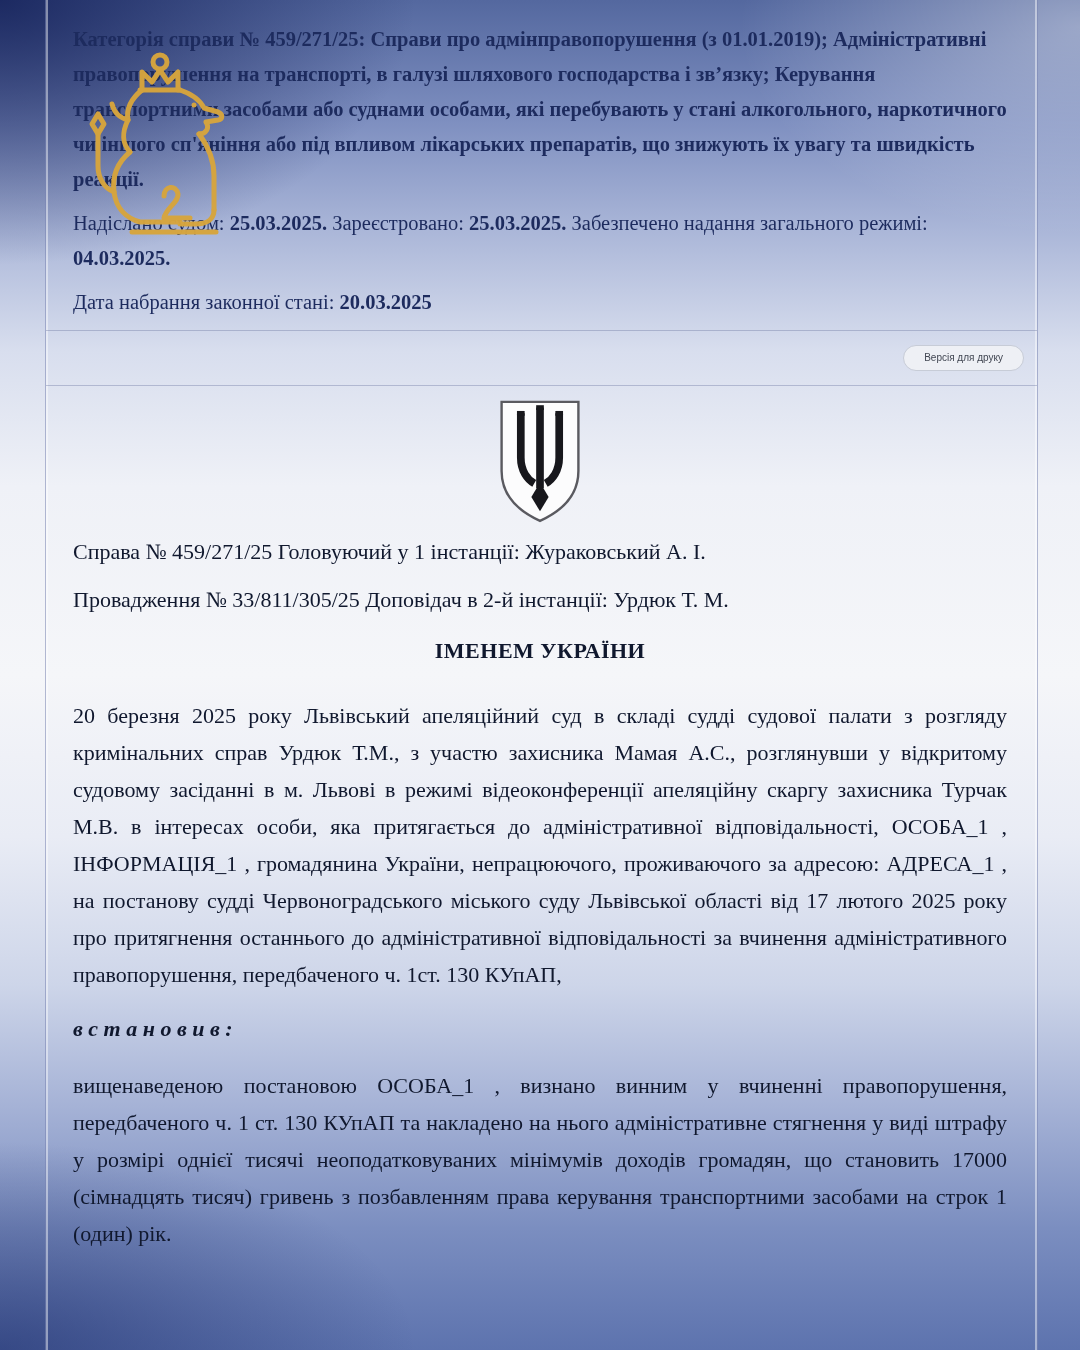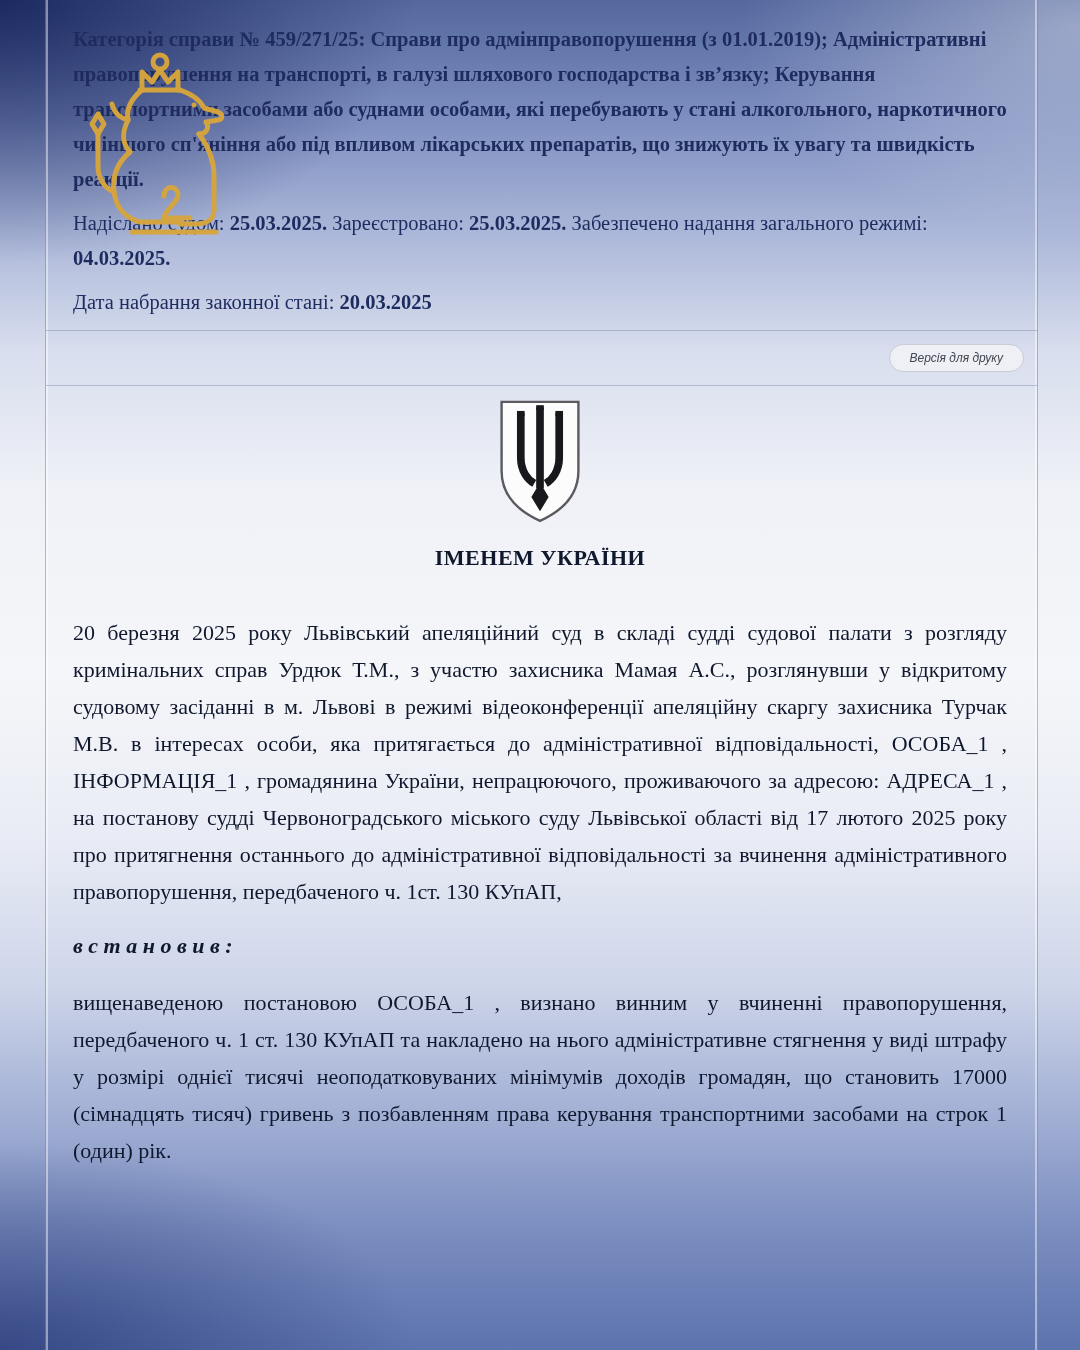--- a/index.html
+++ b/index.html
@@ -31,31 +31,31 @@
   .meta-line{margin:0 0 9px 0;}
   .meta-line .lbl{font-weight:normal;}
   .meta-line .val{font-weight:bold;}
 
   .divider{border-top:1px solid rgba(105,115,158,0.38);margin-top:10px;}
 
   
   .btn-row{display:flex;justify-content:flex-end;align-items:center;height:54px;padding-right:13px;}
   .print-btn{
     font-family:"Liberation Sans","DejaVu Sans",sans-serif;
-    font-size:12px;color:#414652;background:rgba(240,241,245,0.92);
+    font-size:10px;color:#414652;background:rgba(240,241,245,0.92);
     border:1px solid #c7ccd7;border-radius:17px;padding:6px 20px;line-height:1.2;
-    cursor:pointer;white-space:nowrap;font-style:italic;
+    cursor:pointer;white-space:nowrap;
   }
 
   
   .doc{color:#10182e;font-size:22px;line-height:37px;padding-bottom:40px;}
   .emblem{display:block;margin:12px auto 8px auto;width:96px;height:auto;}
   .doc-line{margin:0 0 11px 0;text-align:left;}
   .doc-title{text-align:center;font-weight:bold;margin:14px 0 10px 0;letter-spacing:0.5px;}
-  .doc-title.second{margin-bottom:38px;}
+  .doc-title.second{margin-bottom:28px;}
   .para{text-align:justify;margin:0 0 17px 0;}
   .decided{font-weight:bold;margin:4px 0 20px 0;font-style:italic;}
 
   
   .lion{position:absolute;left:68px;top:50px;width:172px;height:188px;z-index:6;pointer-events:none;opacity:0.97;}
 </style>
 </head>
 <body>
 
 <div class="frame"></div>
@@ -106,20 +106,22 @@
         <path d="M50 10 V94"></path>
       </g>
       <g stroke="#17171c" stroke-width="5" fill="none">
         <path d="M26 16 H34"></path>
           <path d="M66 16 H74"></path>
           <path d="M46 10 H54"></path>
       </g>
       <path d="M50 88 L41 103 L50 118 L59 103 Z" fill="#17171c"></path>
     </svg>
 
+    <p class="doc-line">Справа № 459/271/25 Головуючий у 1 інстанції: Жураковський А. І.</p>
+    <p class="doc-line">Провадження № 33/811/305/25 Доповідач в 2-й інстанції: Урдюк Т. М.</p>
 
     <p class="doc-title second">ІМЕНЕМ УКРАЇНИ</p>
 
     <p class="para">20 березня 2025 року Львівський апеляційний суд в складі судді судової палати з розгляду кримінальних справ Урдюк Т.М., з участю захисника Мамая А.С., розглянувши у відкритому судовому засіданні в м. Львові в режимі відеоконференції апеляційну скаргу захисника Турчак М.В. в інтересах особи, яка притягається до адміністративної відповідальності, ОСОБА_1 , ІНФОРМАЦІЯ_1 , громадянина України, непрацюючого, проживаючого за адресою: АДРЕСА_1 , на постанову судді Червоноградського міського суду Львівської області від 17 лютого 2025 року про притягнення останнього до адміністративної відповідальності за вчинення адміністративного правопорушення, передбаченого ч. 1ст. 130 КУпАП,</p>
 
     <p class="decided">в с т а н о в и в :</p>
 
     <p class="para">вищенаведеною постановою ОСОБА_1 , визнано винним у вчиненні правопорушення, передбаченого ч. 1 ст. 130 КУпАП та накладено на нього адміністративне стягнення у виді штрафу у розмірі однієї тисячі неоподатковуваних мінімумів доходів громадян, що становить 17000 (сімнадцять тисяч) гривень з позбавленням права керування транспортними засобами на строк 1 (один) рік.</p>
 
   </div>

